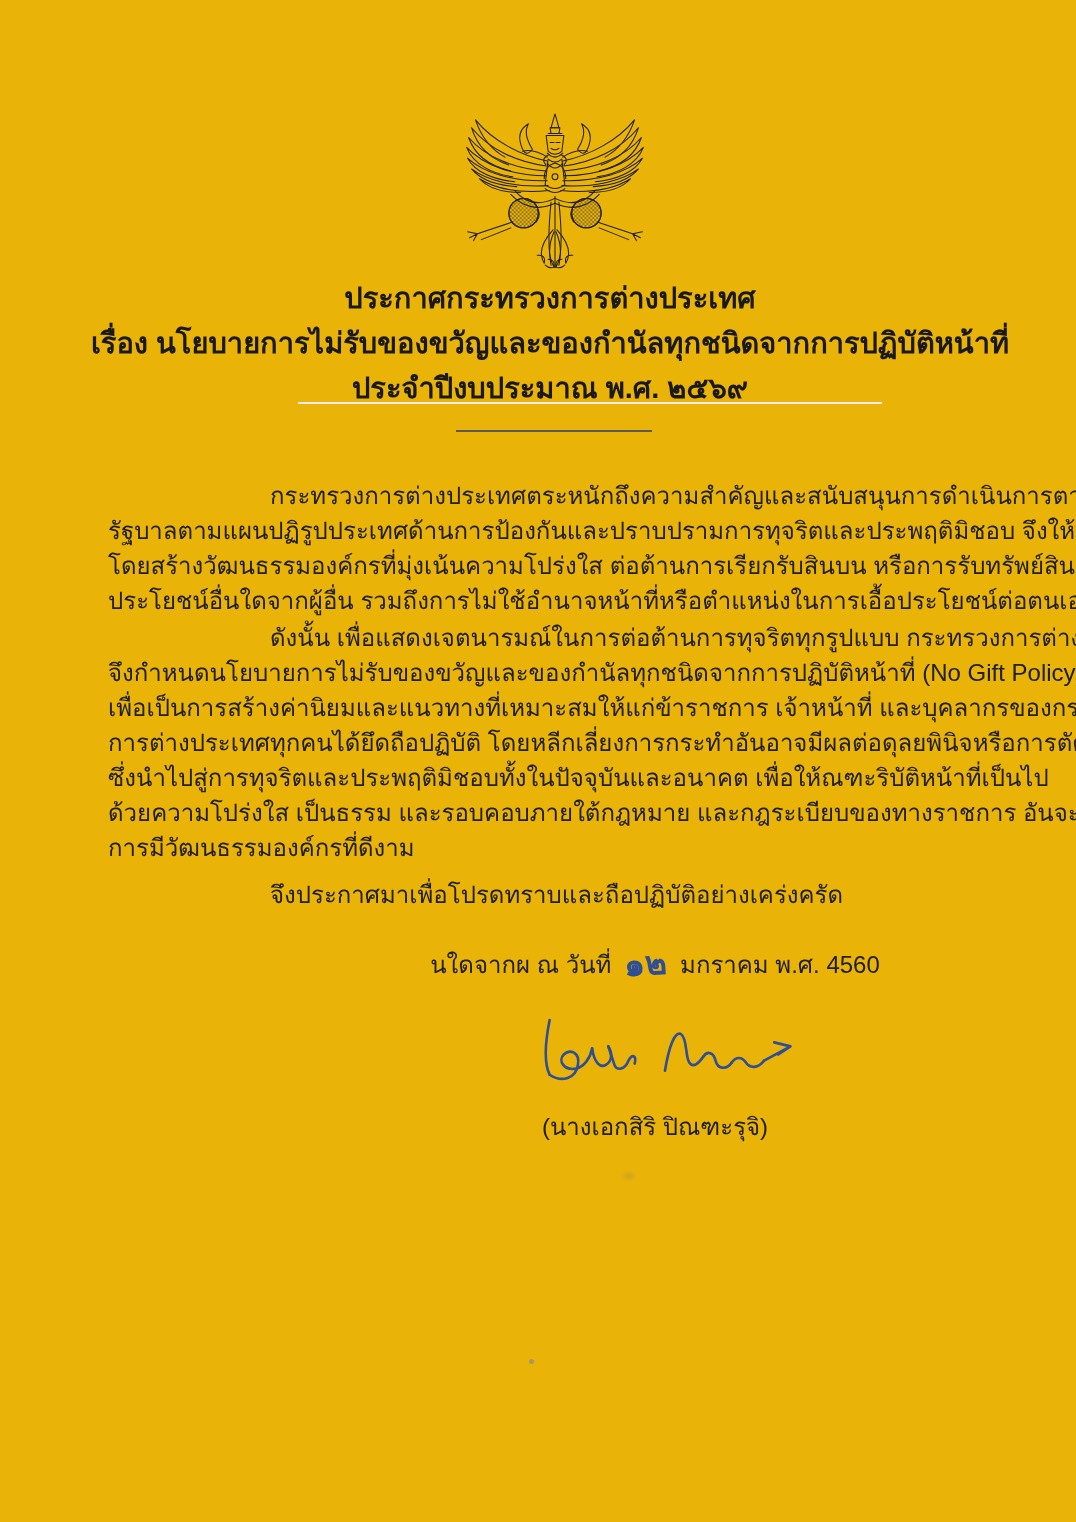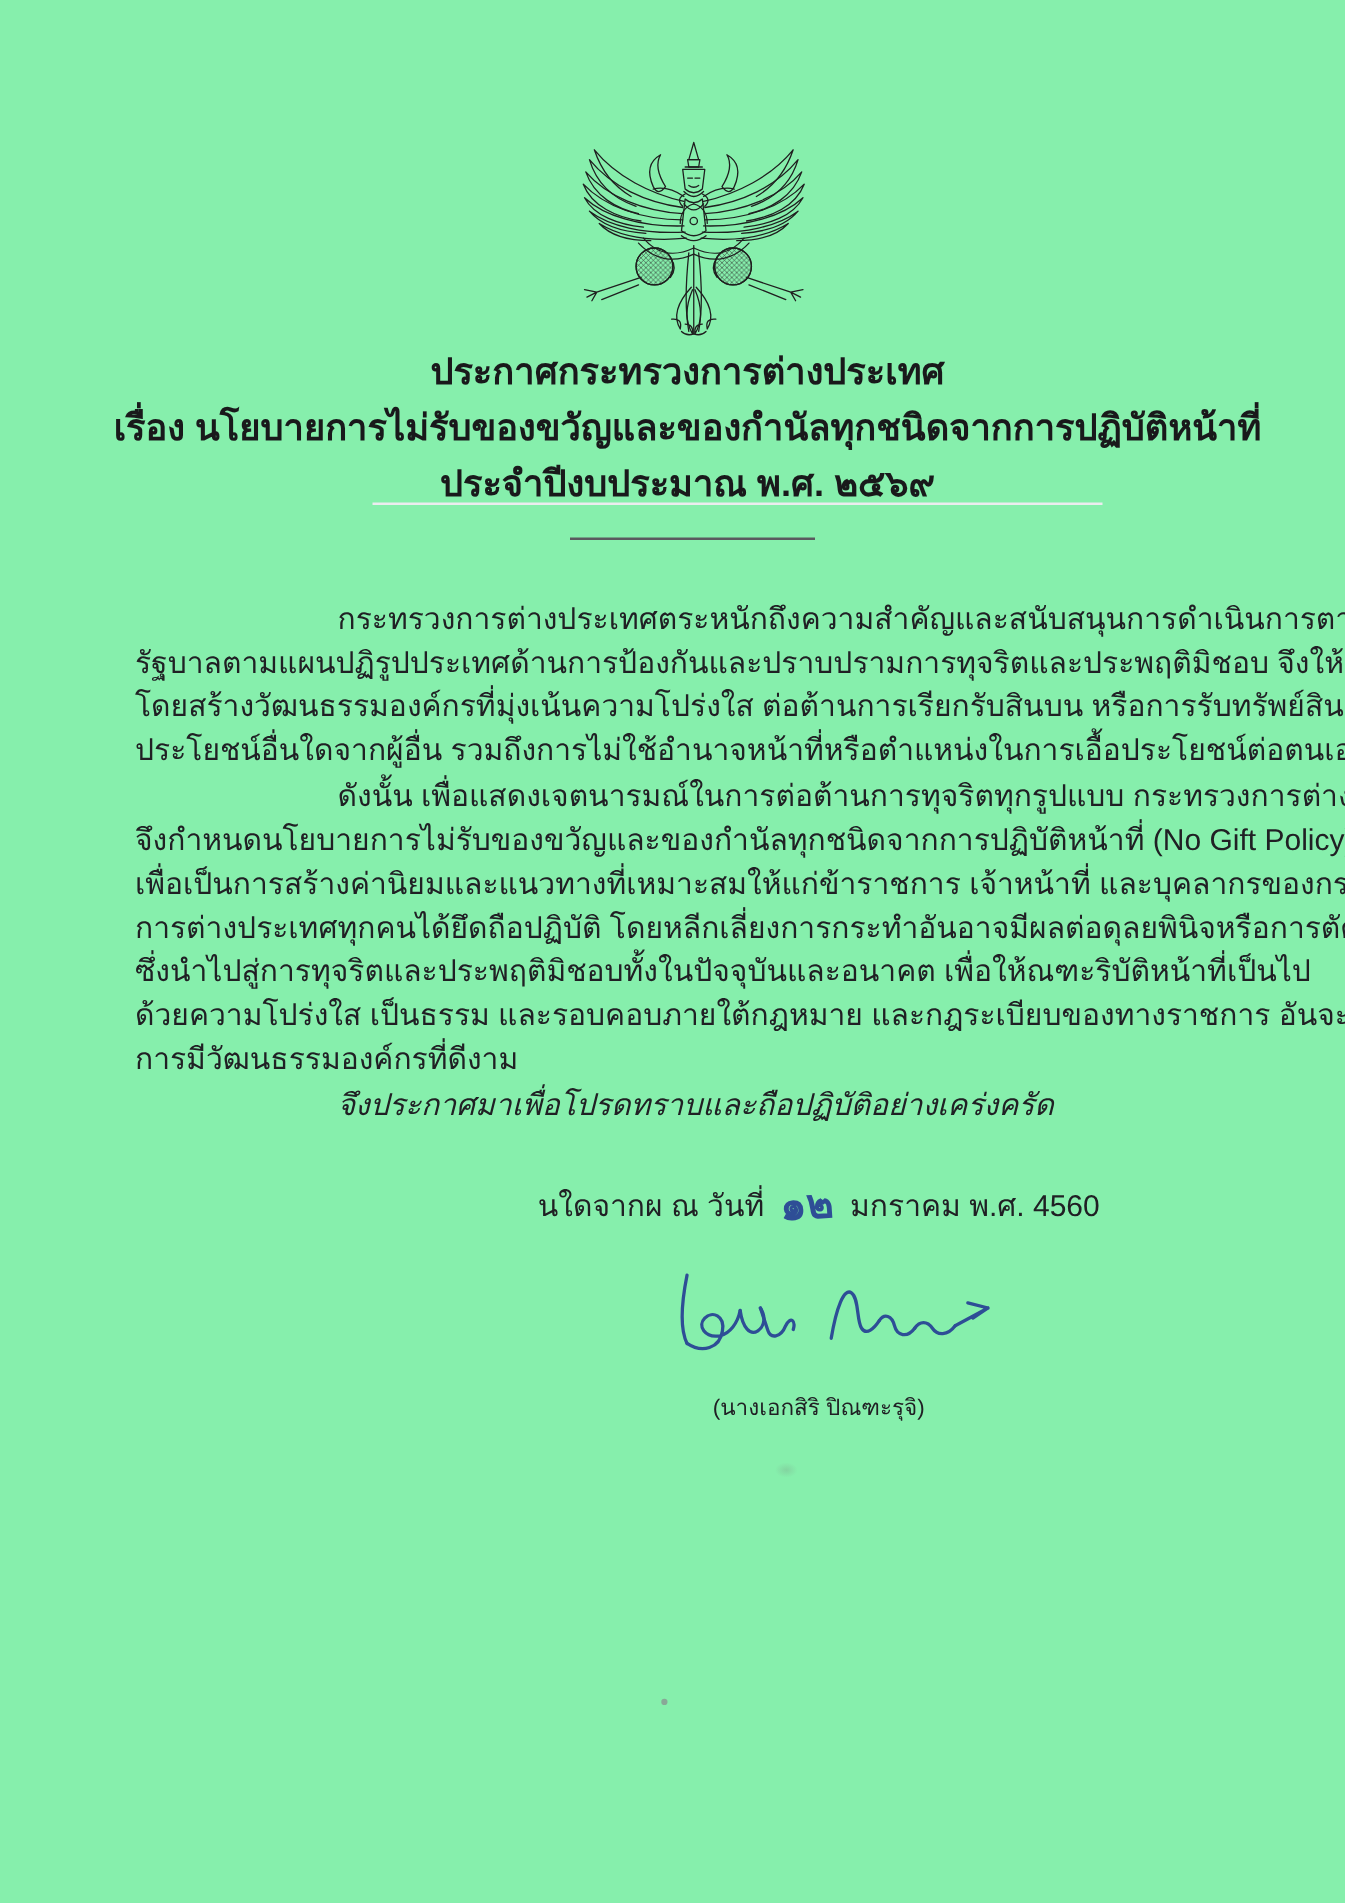--- a/index.html
+++ b/index.html
@@ -1,51 +1,51 @@
 <!DOCTYPE html>
 <html lang="th"><head>
 <meta charset="utf-8">
 <style>
   html,body{margin:0;padding:0;background:#e9e9e9;}
   .page{
     position:relative;
     width:1076px;height:1522px;
     margin:0 auto;
-    background:#86efac;
+    background:#eab308;
     font-family:"Liberation Sans","DejaVu Sans",sans-serif;
     color:#1f1f22;
     overflow:hidden;
   }
   .garuda{position:absolute;left:450px;top:112px;width:210px;height:162px;}
   .title-block{
     position:absolute;top:276px;left:12px;width:1076px;
     text-align:center;font-weight:bold;font-size:29px;line-height:45px;color:#19191b;
   }
   .faint-scan-line{position:absolute;top:402px;left:298px;width:584px;height:2px;background:#ececef;}
   .divider{position:absolute;top:430px;left:456px;width:196px;height:2px;background:#5a5a5e;}
   .body-block{
     position:absolute;left:108px;top:478px;width:866px;
     font-size:24px;line-height:35px;color:#202024;
   }
   .para{margin:0 0 2px 0;}
   .body-line{white-space:nowrap;}
   .indent{padding-left:162px;}
-  .closing-line{margin-top:2px;padding-left:162px;white-space:nowrap;font-style:italic;}
+  .closing-line{margin-top:12px;padding-left:162px;white-space:nowrap;}
   .date-line{
     position:absolute;top:945px;left:0;width:1310px;
     display:flex;justify-content:center;align-items:baseline;gap:13px;
     font-size:24px;color:#202024;
   }
   .handwritten-day{
     color:#2e4e96;font-size:33px;font-weight:bold;line-height:30px;
     transform:rotate(-4deg);position:relative;top:2px;
   }
   .signature{position:absolute;left:534px;top:1012px;width:266px;height:86px;}
   .signatory{position:absolute;left:455px;top:1108px;width:400px;text-align:center;
-    font-size:18px;line-height:37px;color:#202024;}
+    font-size:24px;line-height:37px;color:#202024;}
   .smudge{position:absolute;left:620px;top:1170px;width:18px;height:12px;opacity:.22;
     background:radial-gradient(closest-side,#777,transparent);}
   .speck{position:absolute;left:529px;top:1359px;width:5px;height:5px;border-radius:50%;
     background:#8a8a8e;opacity:.7;}
 </style>
 </head>
 <body>
 
 <div class="page">
 

